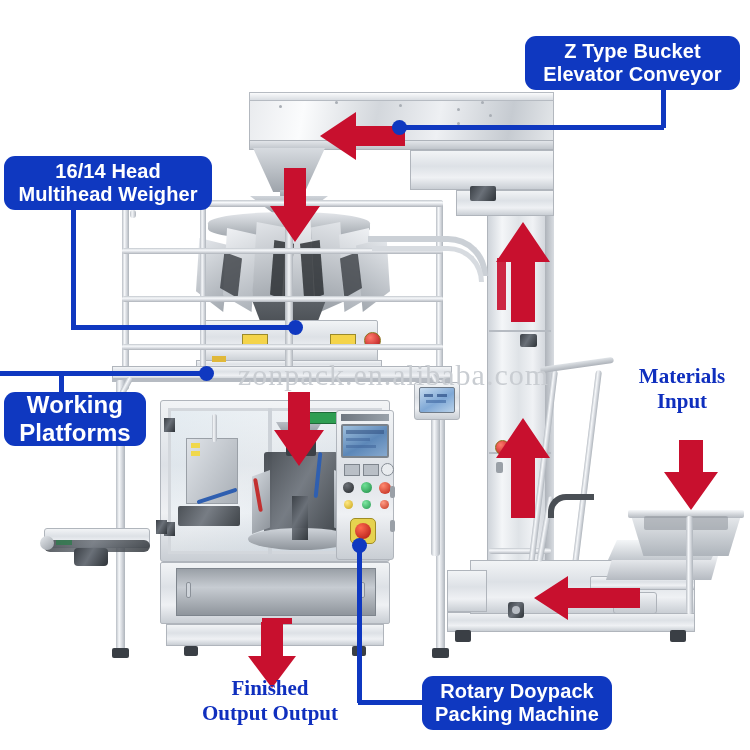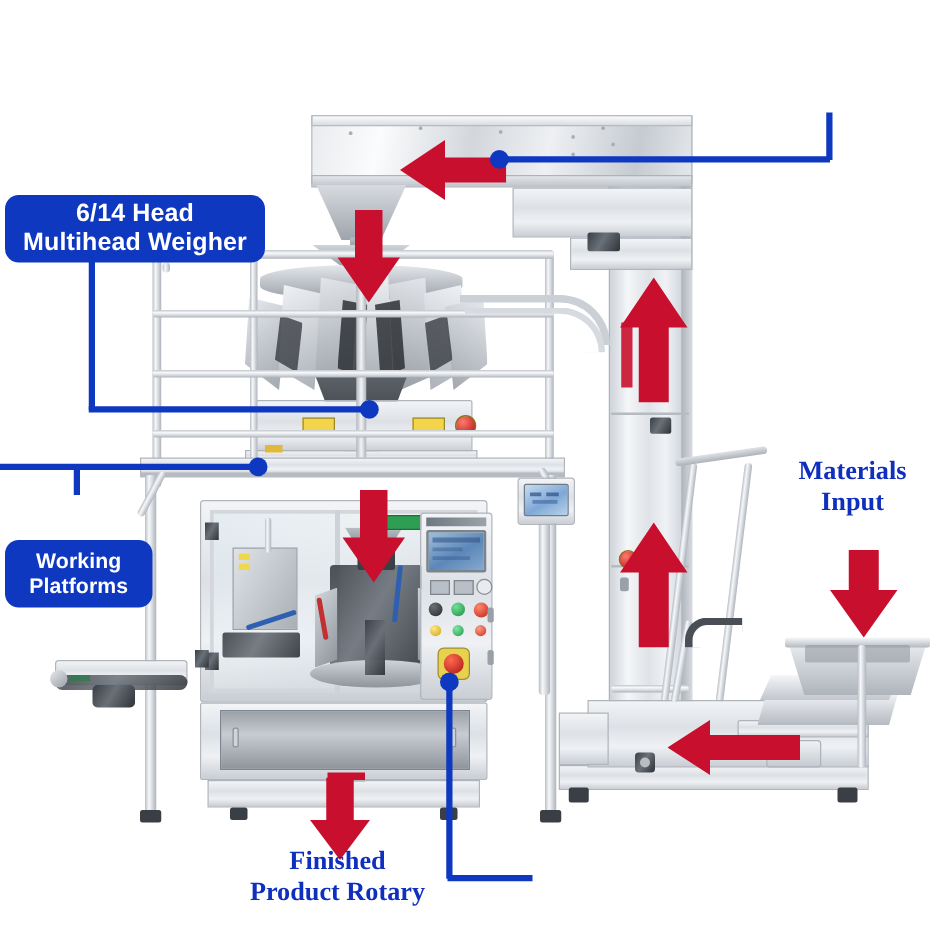--- a/index.html
+++ b/index.html
@@ -333,20 +333,21 @@
     <div class="abs pipe" style="left:686px;top:516px;width:7px;height:98px;"></div>
     <div class="abs" style="left:455px;top:630px;width:16px;height:12px;background:#3a3f45;border-radius:2px;"></div>
     <div class="abs" style="left:670px;top:630px;width:16px;height:12px;background:#3a3f45;border-radius:2px;"></div>
     <div class="abs pipe" style="left:548px;top:496px;width:6px;height:66px;transform:rotate(10deg);transform-origin:top left;"></div>
     <div class="abs" style="left:548px;top:494px;width:46px;height:24px;
                 border-top:6px solid #4a4f55;border-left:6px solid #4a4f55;
                 border-radius:18px 0 0 0;box-sizing:border-box;"></div>
 
   </div>
 
+  <div class="wm-url" style="left:238px;top:358px;font-size:30px;">zonpack.en.alibaba.com</div>
 
   <div class="arrow" style="left:320px;top:110px;width:85px;height:52px;">
     <svg viewBox="0 0 85 52" preserveAspectRatio="none">
       <polygon points="0,26 36,2 36,16 85,16 85,36 36,36 36,50" fill="#c8102e"></polygon>
     </svg>
   </div>
 
   <div class="arrow" style="left:268px;top:168px;width:54px;height:74px;">
     <svg viewBox="0 0 54 74" preserveAspectRatio="none">
       <polygon points="27,74 2,38 16,38 16,0 38,0 38,38 52,38" fill="#c8102e"></polygon>
@@ -398,29 +399,35 @@
   <div class="dot" style="left:288px;top:320px;width:15px;height:15px;"></div>
 
   <div class="lead" style="left:59px;top:372px;width:5px;height:24px;"></div>
   <div class="lead" style="left:0px;top:371px;width:206px;height:5px;"></div>
   <div class="dot" style="left:199px;top:366px;width:15px;height:15px;"></div>
 
   <div class="lead" style="left:358px;top:700px;width:68px;height:5px;"></div>
   <div class="lead" style="left:357px;top:545px;width:5px;height:158px;"></div>
   <div class="dot" style="left:352px;top:538px;width:15px;height:15px;"></div>
 
+  <div class="badge" style="left:525px;top:36px;width:215px;height:54px;font-size:20px;
+              display:flex;align-items:center;justify-content:center;">Z Type Bucket
+Elevator Conveyor</div>
 
   <div class="badge" style="left:4px;top:156px;width:208px;height:54px;font-size:20px;
-              display:flex;align-items:center;justify-content:center;">6/14 Head
+              display:flex;align-items:center;justify-content:center;">16/14 Head
 Multihead Weigher</div>
 
-  <div class="badge" style="left:4px;top:392px;width:118px;height:54px;font-size:17px;
-              display:flex;align-items:center;justify-content:center;margin-top:40px;">Working
+  <div class="badge" style="left:4px;top:392px;width:142px;height:54px;font-size:24px;
+              display:flex;align-items:center;justify-content:center;">Working
 Platforms</div>
 
+  <div class="badge" style="left:422px;top:676px;width:190px;height:54px;font-size:20px;
+              display:flex;align-items:center;justify-content:center;">Rotary Doypack
+Packing Machine</div>
 
   <div class="plain-label" style="left:612px;top:364px;width:140px;font-size:21px;">Materials
 Input</div>
 
   <div class="plain-label" style="left:172px;top:676px;width:196px;font-size:21px;">Finished
-Product Rotary</div>
+Output Output</div>
 
 </div>
 
 </body></html>

